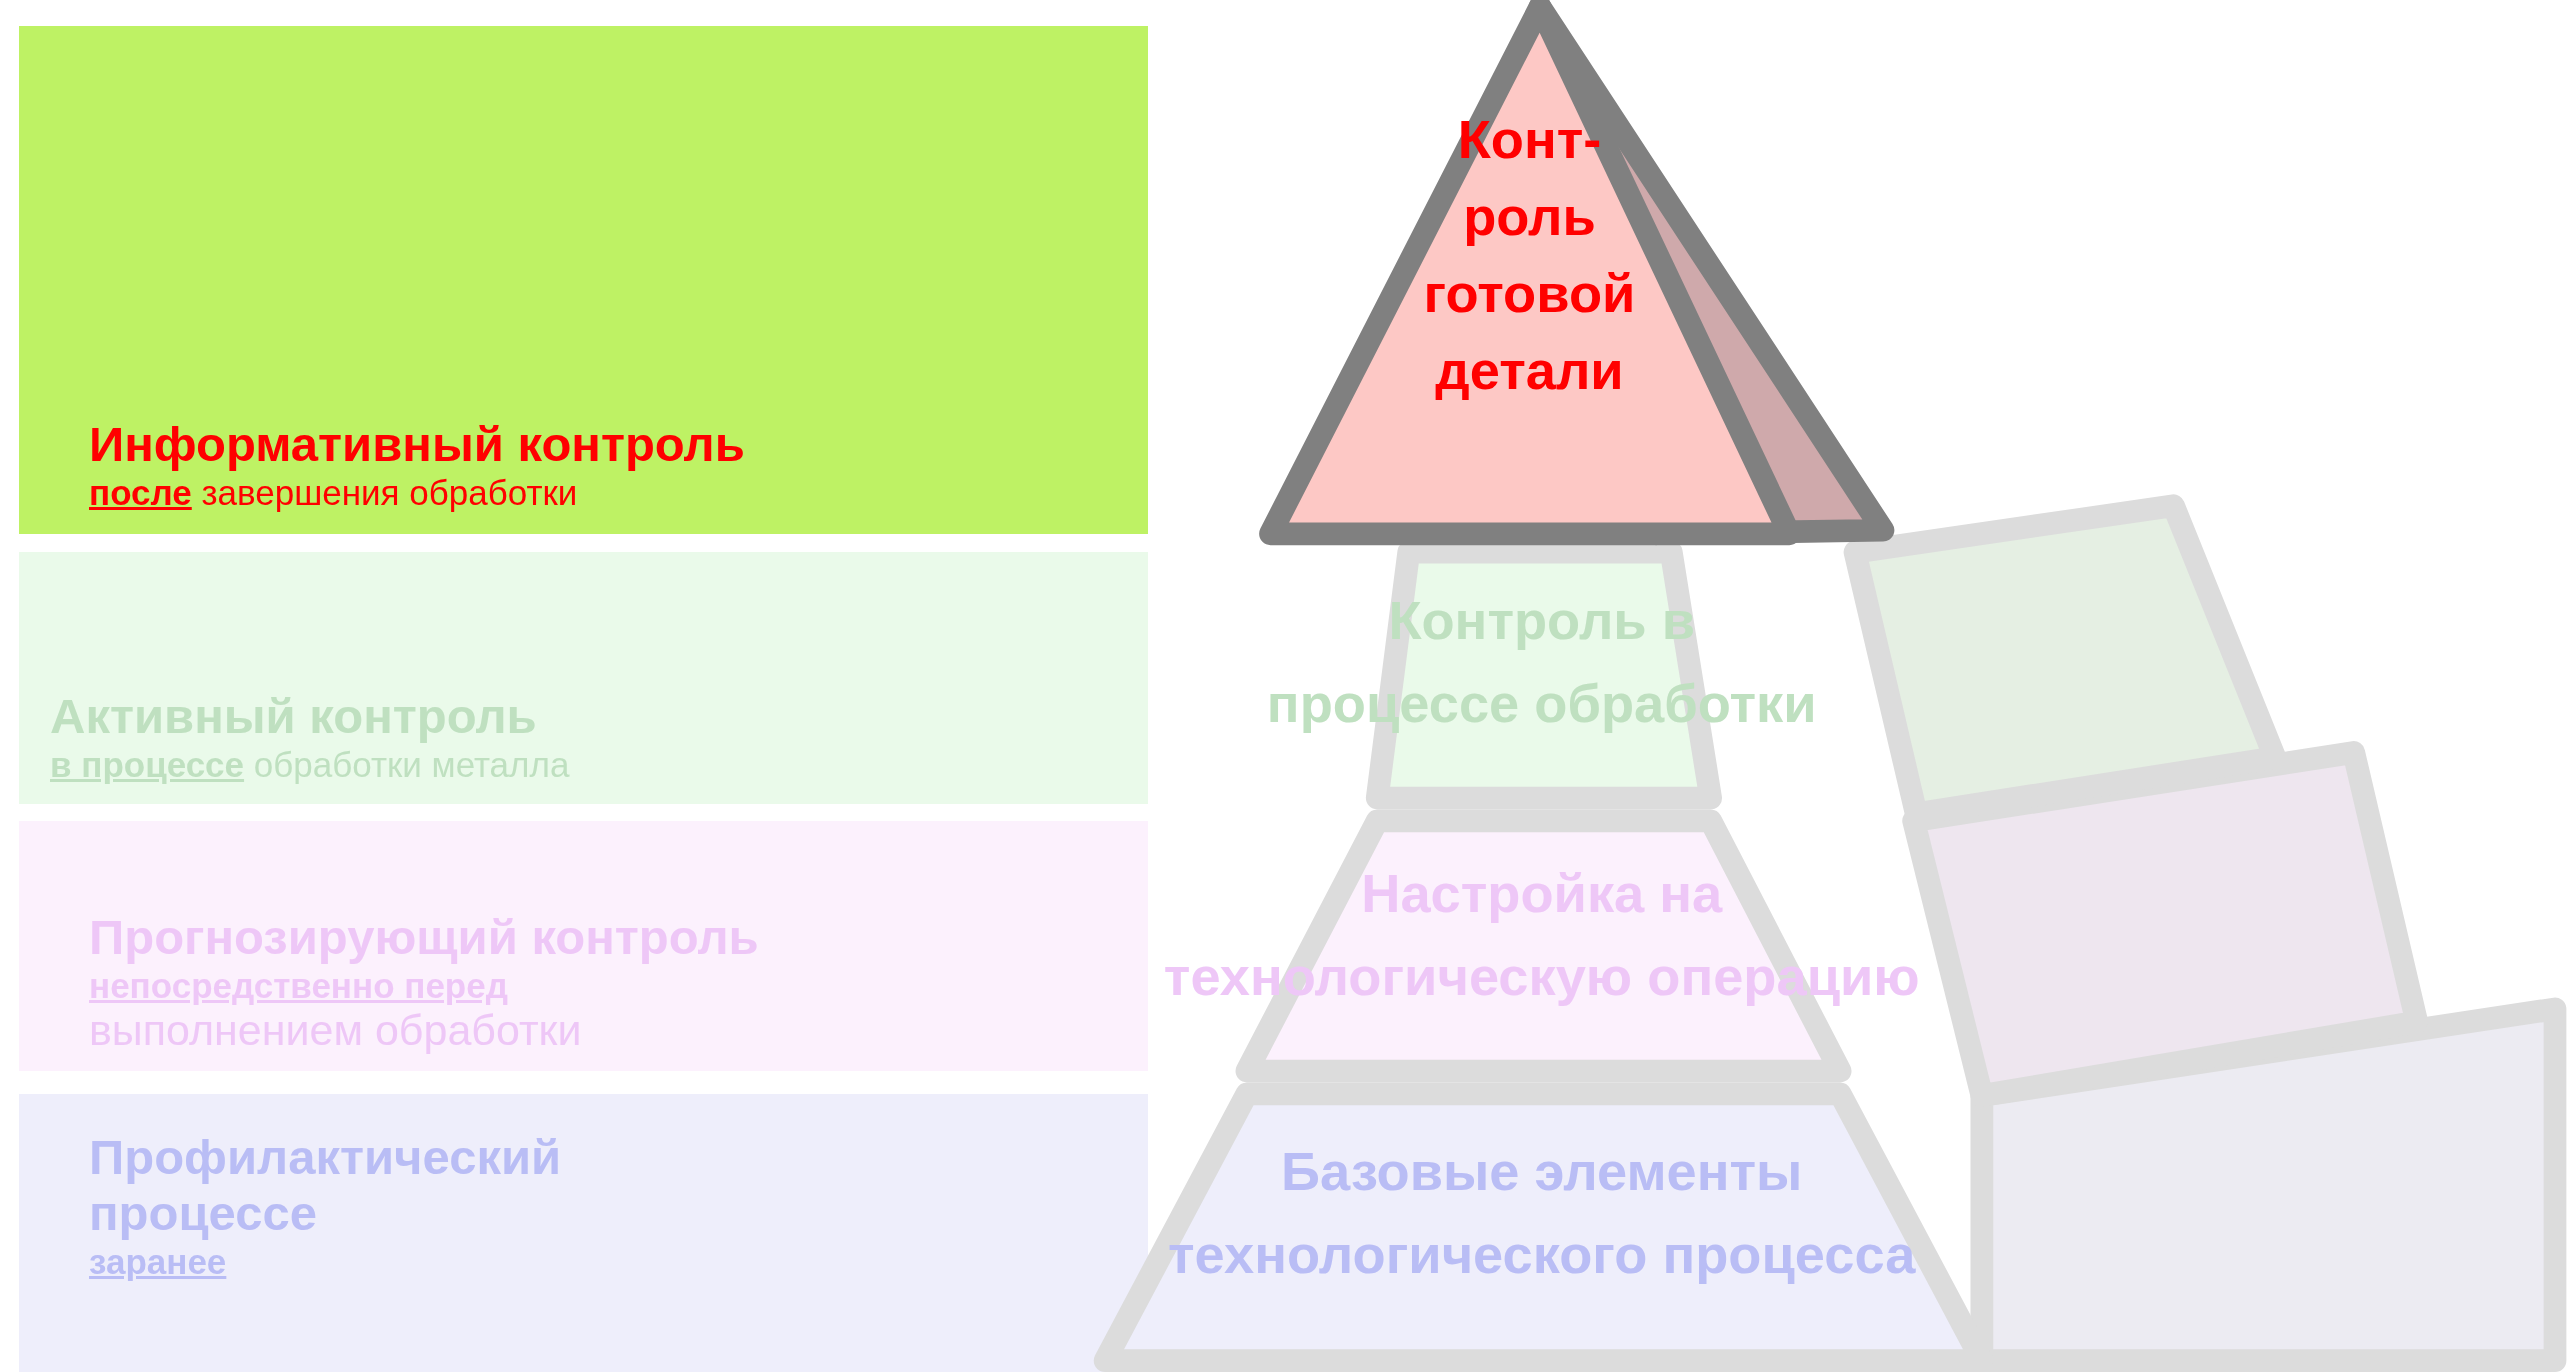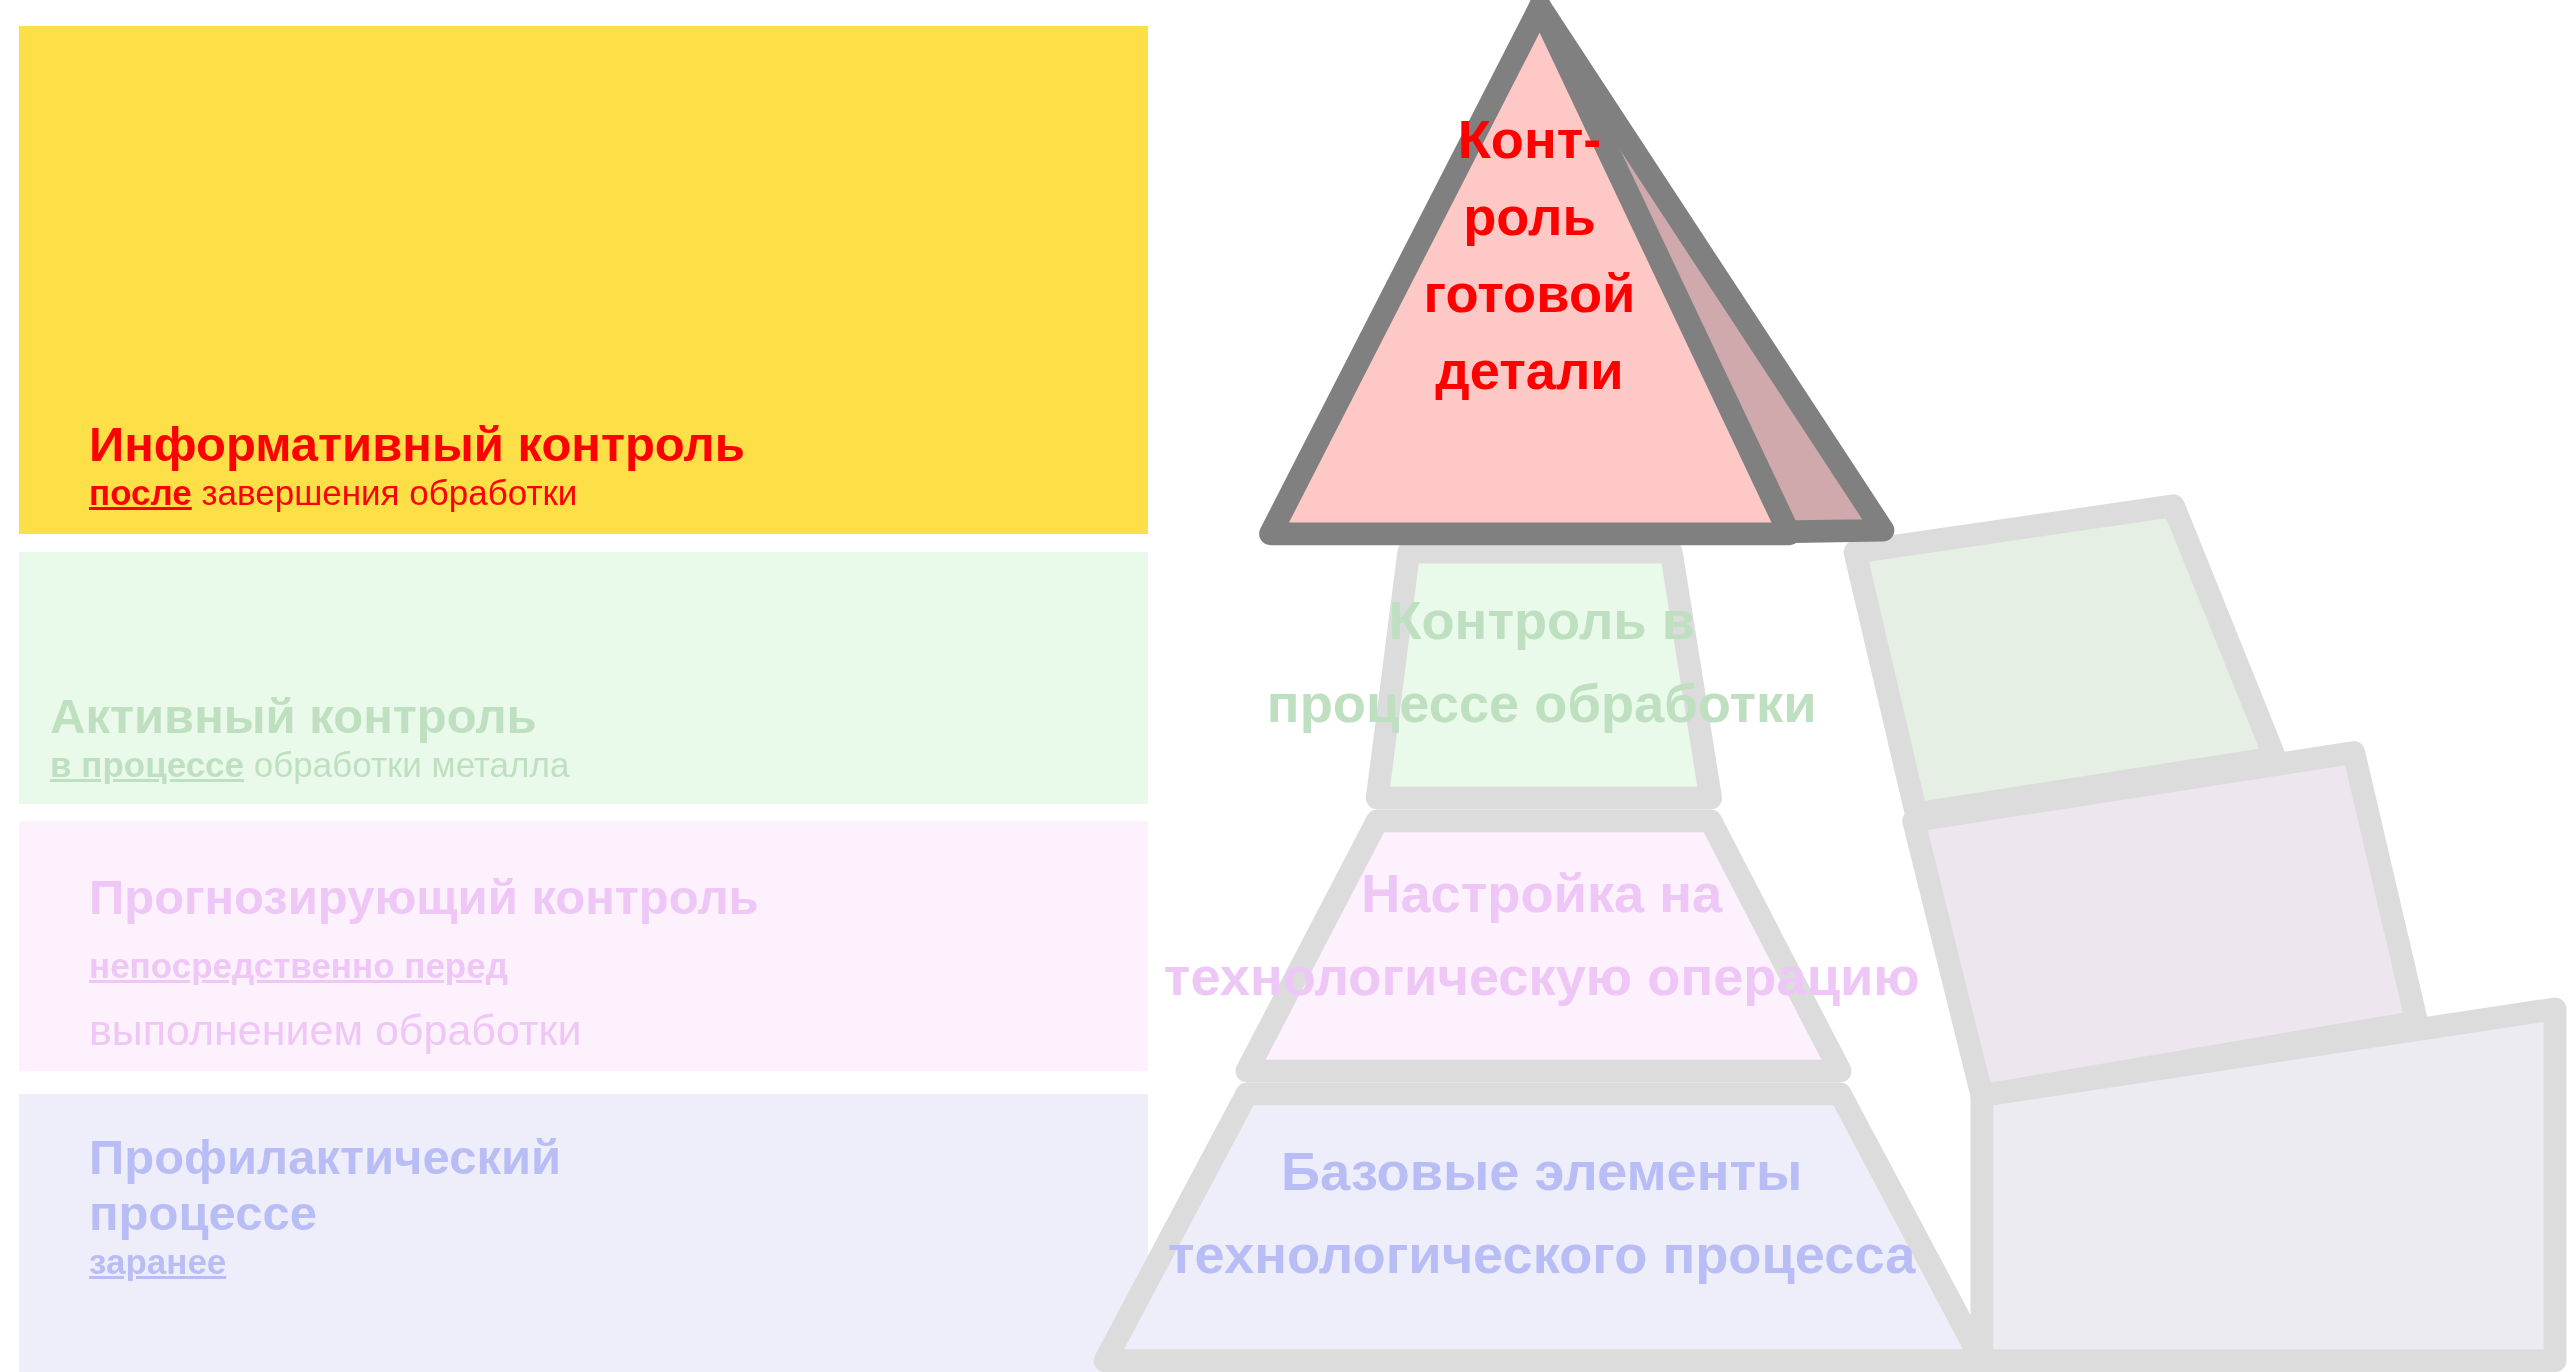--- a/index.html
+++ b/index.html
@@ -19,23 +19,23 @@
   .band .line{
     font-weight:bold;
     line-height:1.14;
     white-space:nowrap;
   }
   .band .l1{font-size:49px;}
   .band .l2{font-size:35px;font-weight:normal;}
   .band .l3{font-size:43px;font-weight:normal;}
   .u{text-decoration:underline;font-weight:bold;}
 
-  #band-red   {left:19px; top:26px;   width:1129px;height:508px; background:#fde047;}
+  #band-red   {left:19px; top:26px;   width:1129px;height:508px; background:#bef264;}
   #band-green {left:19px; top:552px;  width:1129px;height:252px; background:#eafaea;padding-left:31px;}
-  #band-purple{left:19px; top:821px;  width:1129px;height:250px; background:#fcf1fd;gap:20px;}
+  #band-purple{left:19px; top:821px;  width:1129px;height:250px; background:#fcf1fd;}
   #band-blue  {left:19px; top:1094px; width:1129px;height:278px; background:#eeeefb;}
 
   #band-red   .line{color:#ff0000;}
   #band-green .line{color:#bfe0c0;}
   #band-purple .line{color:#eec7f7;}
   #band-blue  .line{color:#b9bdf5;}
 
   #band-red   {align-items:flex-start;justify-content:flex-end;padding-bottom:21px;}
   #band-green {justify-content:flex-end;padding-bottom:19px;}
   #band-purple{justify-content:flex-end;padding-bottom:15.8px;}

